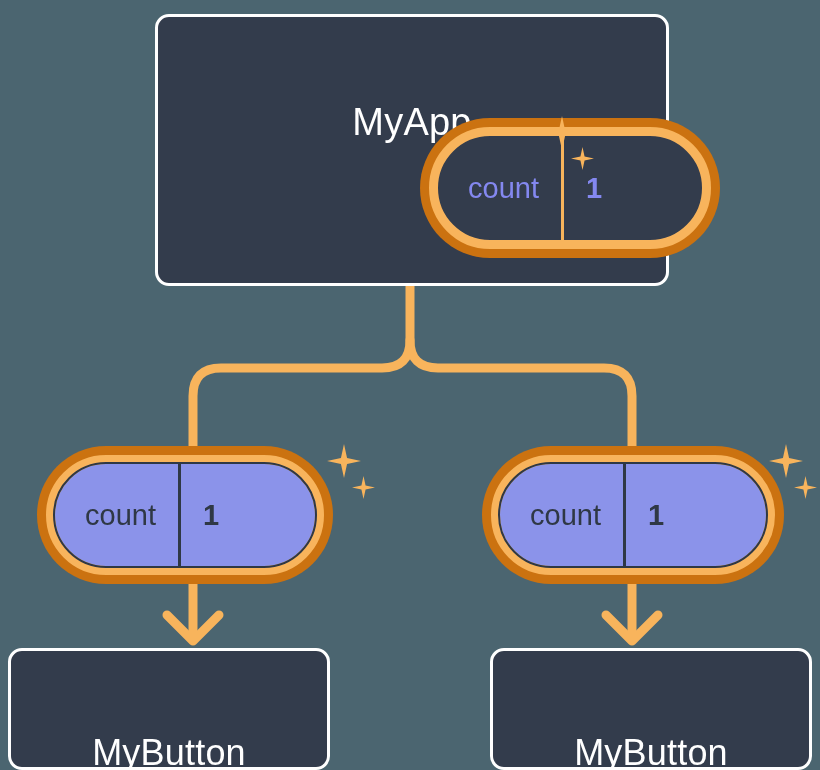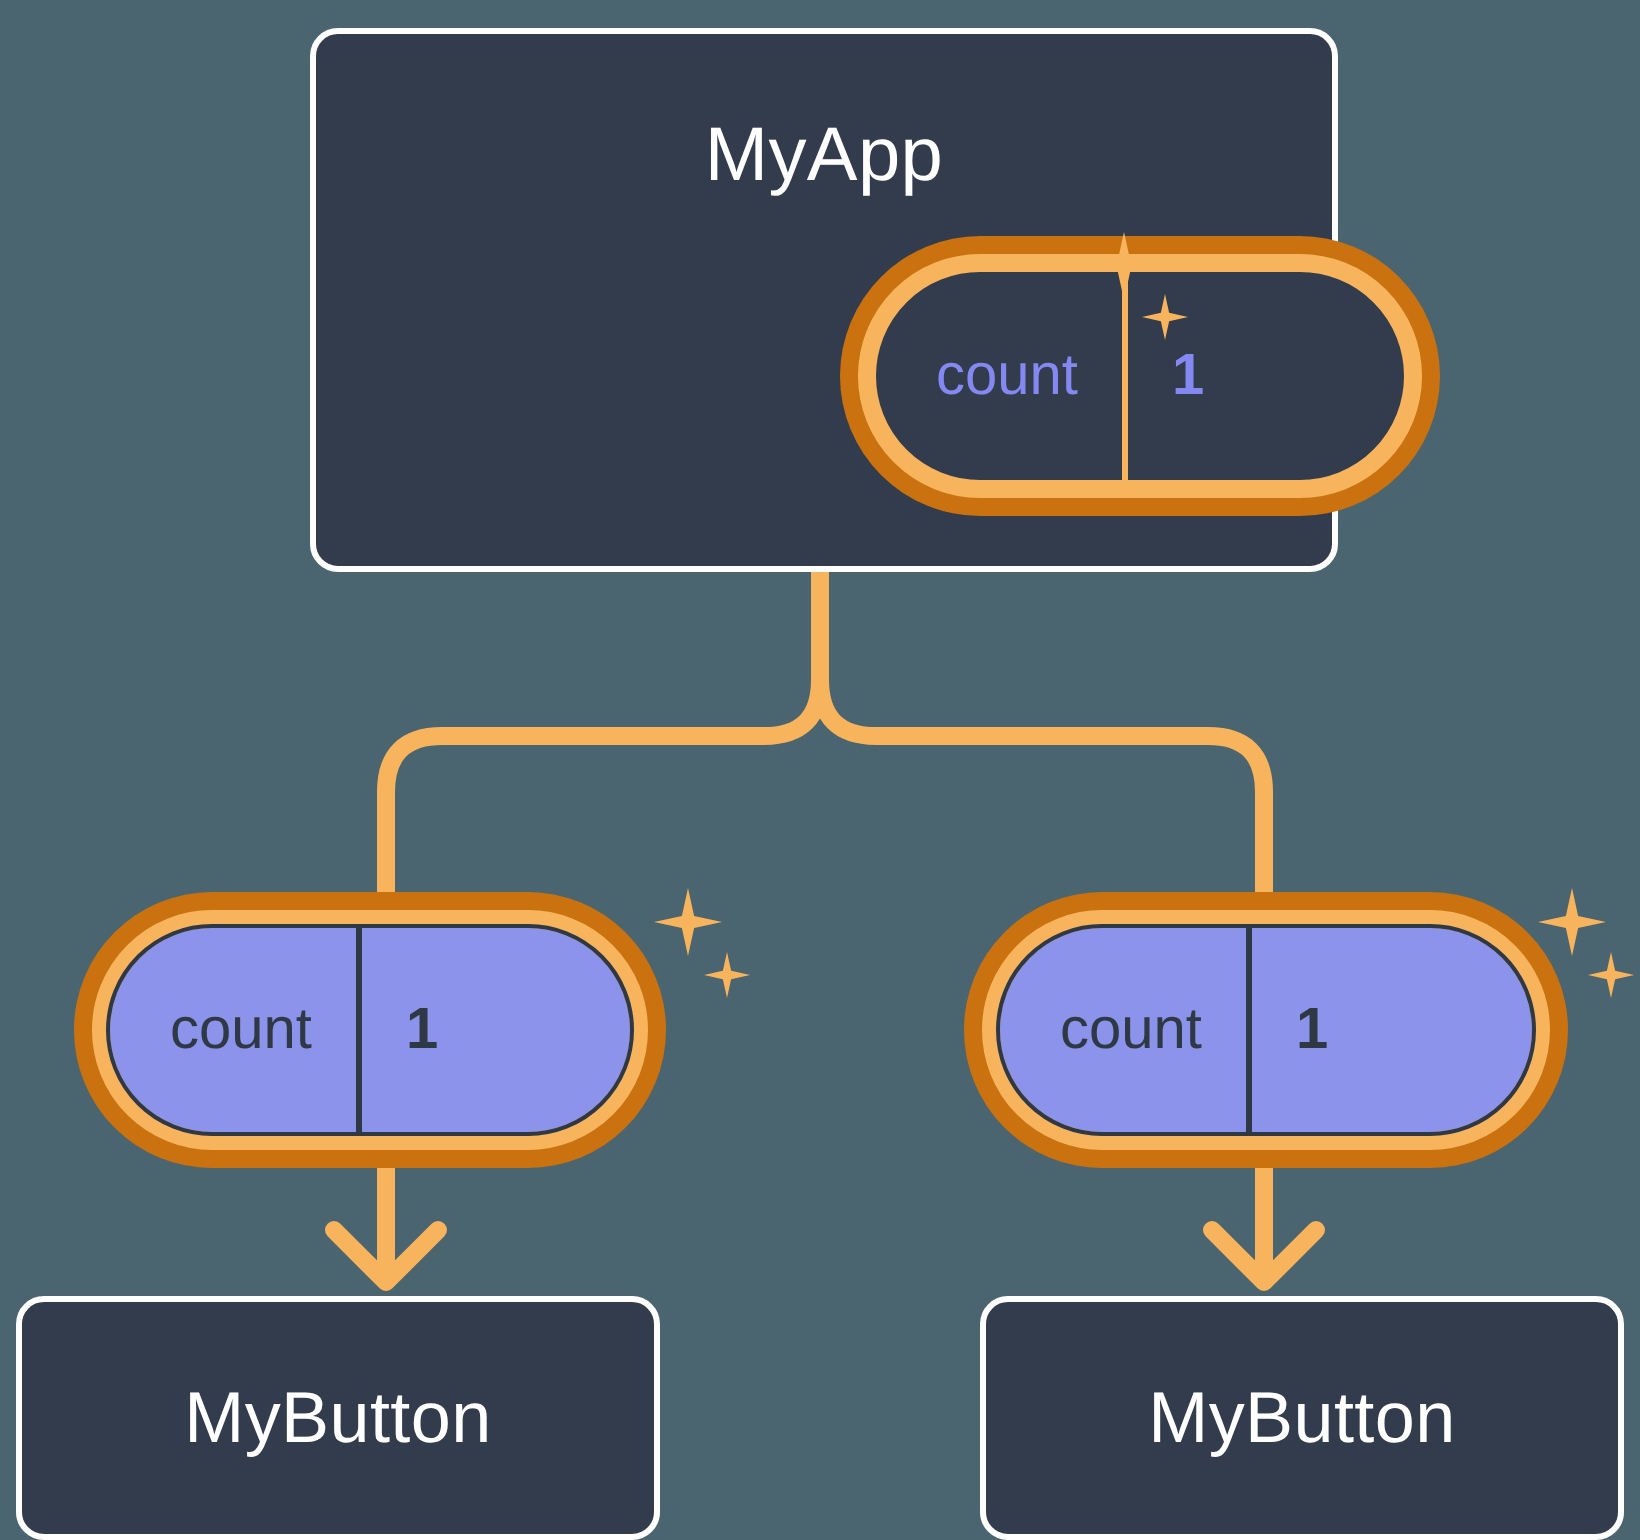--- a/index.html
+++ b/index.html
@@ -36,20 +36,21 @@
     border-radius: 14px;
     box-sizing: border-box;
   }
   .card-title {
     color: #ffffff;
     font-size: 38px;
     font-weight: 400;
     letter-spacing: 0.2px;
     text-align: center;
     white-space: nowrap;
+    margin-top: 44px;
   }
 
   #card-myapp {
     left: 155px;
     top: 14px;
     width: 514px;
     height: 272px;
   }
   #card-myapp .card-title {
     position: absolute;

